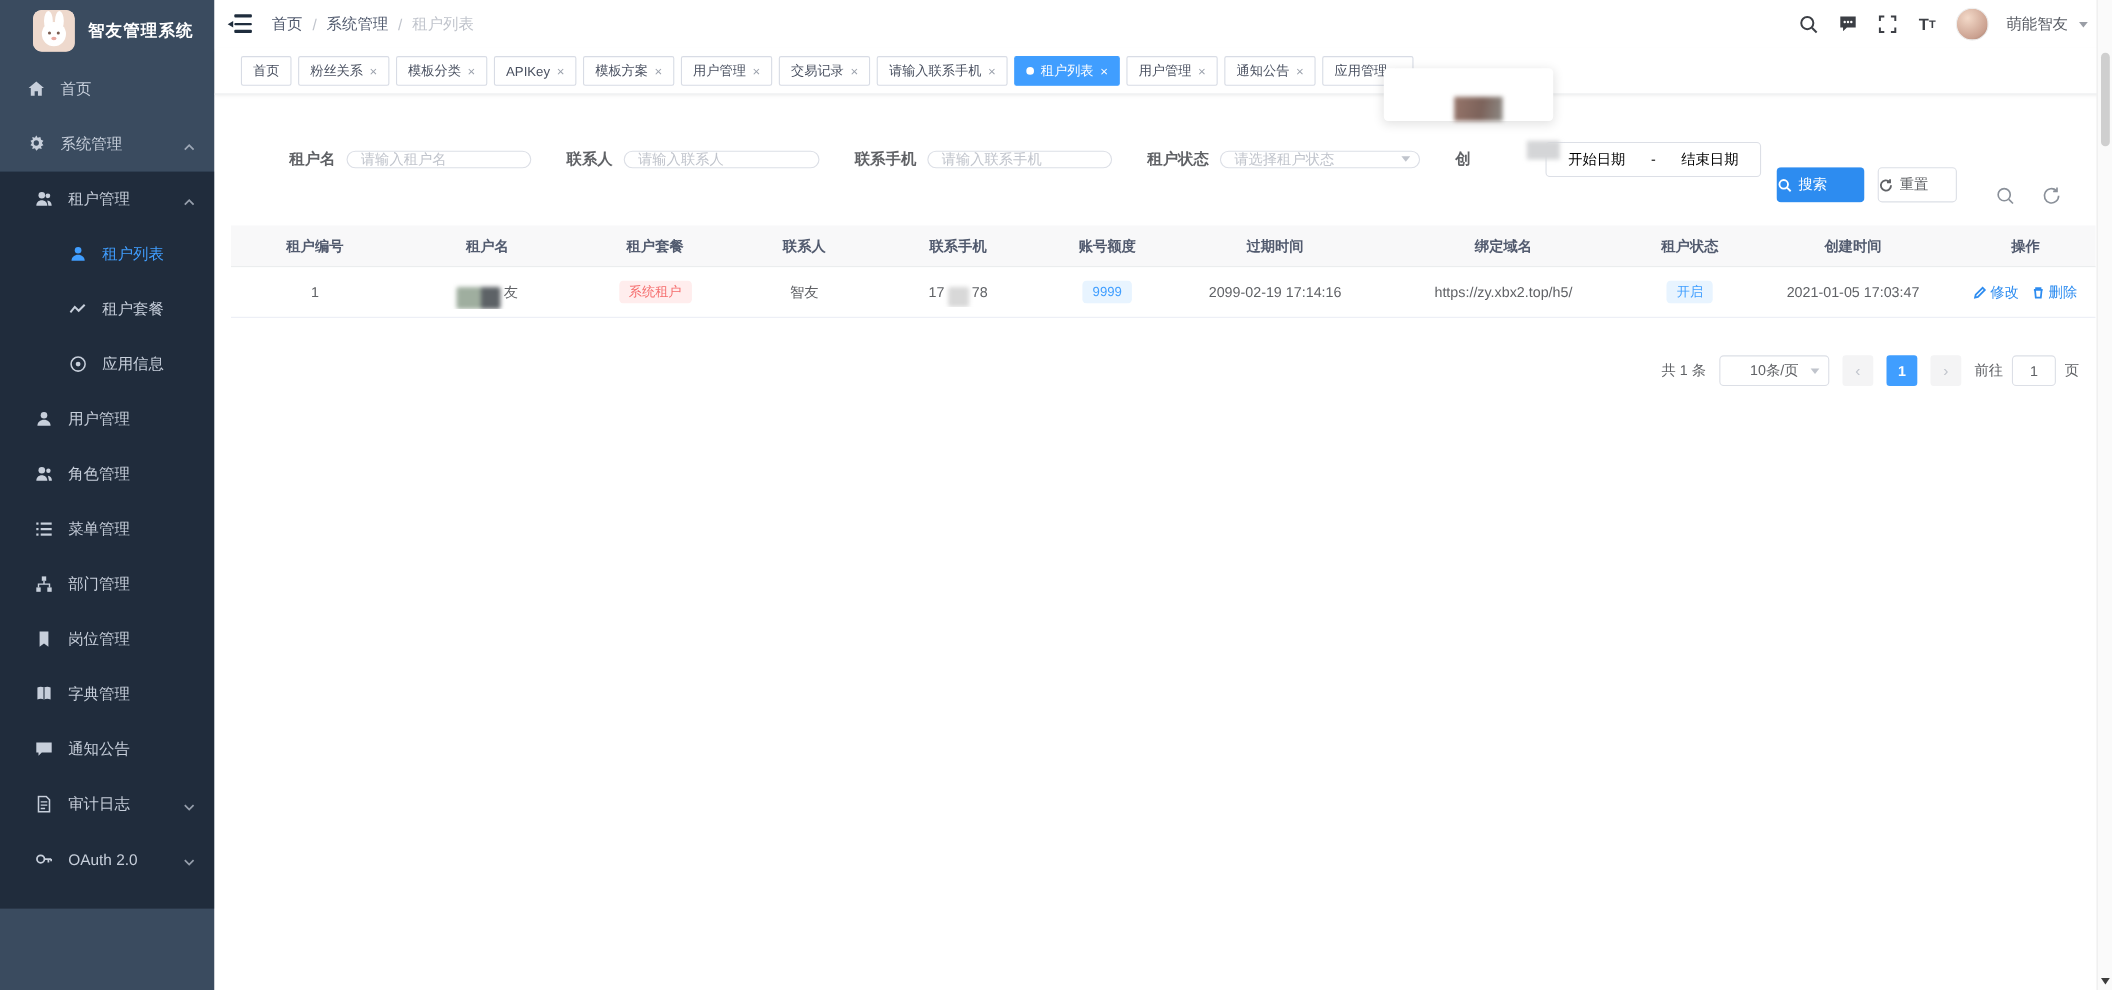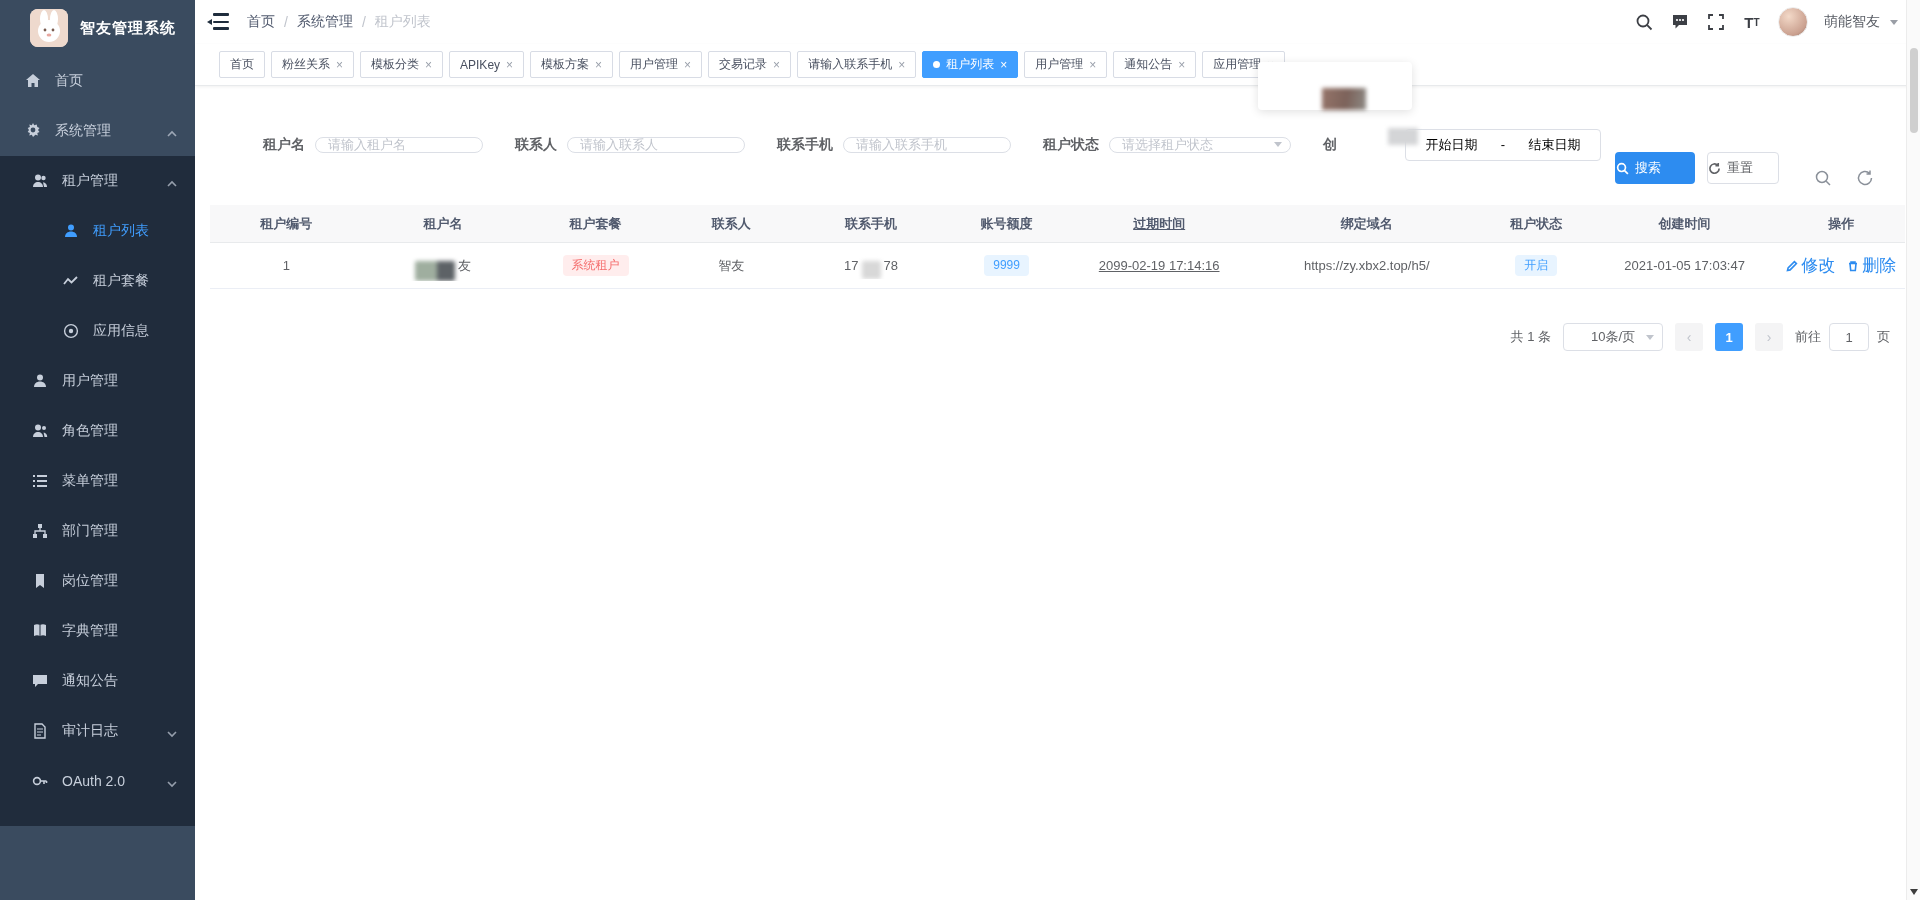--- a/index.html
+++ b/index.html
@@ -74,25 +74,25 @@
   .tool-icons { position:absolute; right:45px; top:82px; display:flex; gap:22px; }
   .tool-ic { width:20px; height:20px; color:#8a9099; cursor:pointer; }
   .tool-ic svg { width:20px; height:20px; fill:none; stroke:currentColor; stroke-width:1.5; }
 
   
   .table { position:absolute; left:15px; top:119px; width:1695px; font-size:13px; }
   .t-head { display:flex; background:#f8f8f9; border-bottom:1px solid #e8eaec; height:38px; align-items:center; color:#515a6e; font-weight:bold; }
   .t-row { display:flex; background:#fff; border-bottom:1px solid #ebeef5; height:46px; align-items:center; color:#606266; }
   .t-cell { text-align:center; display:flex; align-items:center; justify-content:center; gap:3px; overflow:hidden; }
   .c0{width:9%;} .c1{width:9.5%;} .c2{width:8.5%;} .c3{width:7.5%;} .c4{width:9%;} .c5{width:7%;}
-  .c6{width:11%;text-decoration:underline;} .c7{width:13.5%;} .c8{width:6.5%;} .c9{width:11%;} .c10{width:7.5%;}
+  .c6{width:11%;} .c7{width:13.5%;} .c8{width:6.5%;} .c9{width:11%;} .c10{width:7.5%;}
   .badge { display:inline-block; padding:3px 9px; border-radius:4px; font-size:12px; line-height:1.2; }
   .badge-red { background:#ffeded; color:#f56c6c; }
   .badge-blue { background:#e8f4ff; color:#409eff; }
-  .op-link { color:#2d8cf0; cursor:pointer; display:inline-flex; align-items:center; gap:3px; font-size:17px; }
+  .op-link { color:#2d8cf0; cursor:pointer; display:inline-flex; align-items:center; gap:3px; font-size:13px; }
   .op-link svg { width:12px; height:12px; fill:none; stroke:currentColor; stroke-width:1.6; }
   .ops { display:flex; gap:12px; justify-content:center; }
 
   
   .blur-box { filter:blur(2px); border-radius:2px; }
   .blur-name { width:40px; height:20px; background:linear-gradient(90deg,#9fae9f 0 55%,#5d6266 55%); align-self:flex-end; margin-top:10px; }
   .blur-phone { width:19px; height:18px; background:#d8d8d8; margin-top:8px; }
   .blur-created { position:absolute; left:1322px; top:88px; width:44px; height:22px; background:linear-gradient(100deg,#96756a,#7c625a 55%,#8d8a85); filter:blur(2px); z-index:30; }
   .blur-small { position:absolute; left:1388px; top:128px; width:30px; height:17px; background:#d4d5d7; filter:blur(2px); z-index:30; }
   .float-panel { position:absolute; left:1258px; top:62px; width:154px; height:48px; background:#fff; border-radius:4px; box-shadow:0 2px 10px rgba(0,0,0,.12); z-index:25; }

